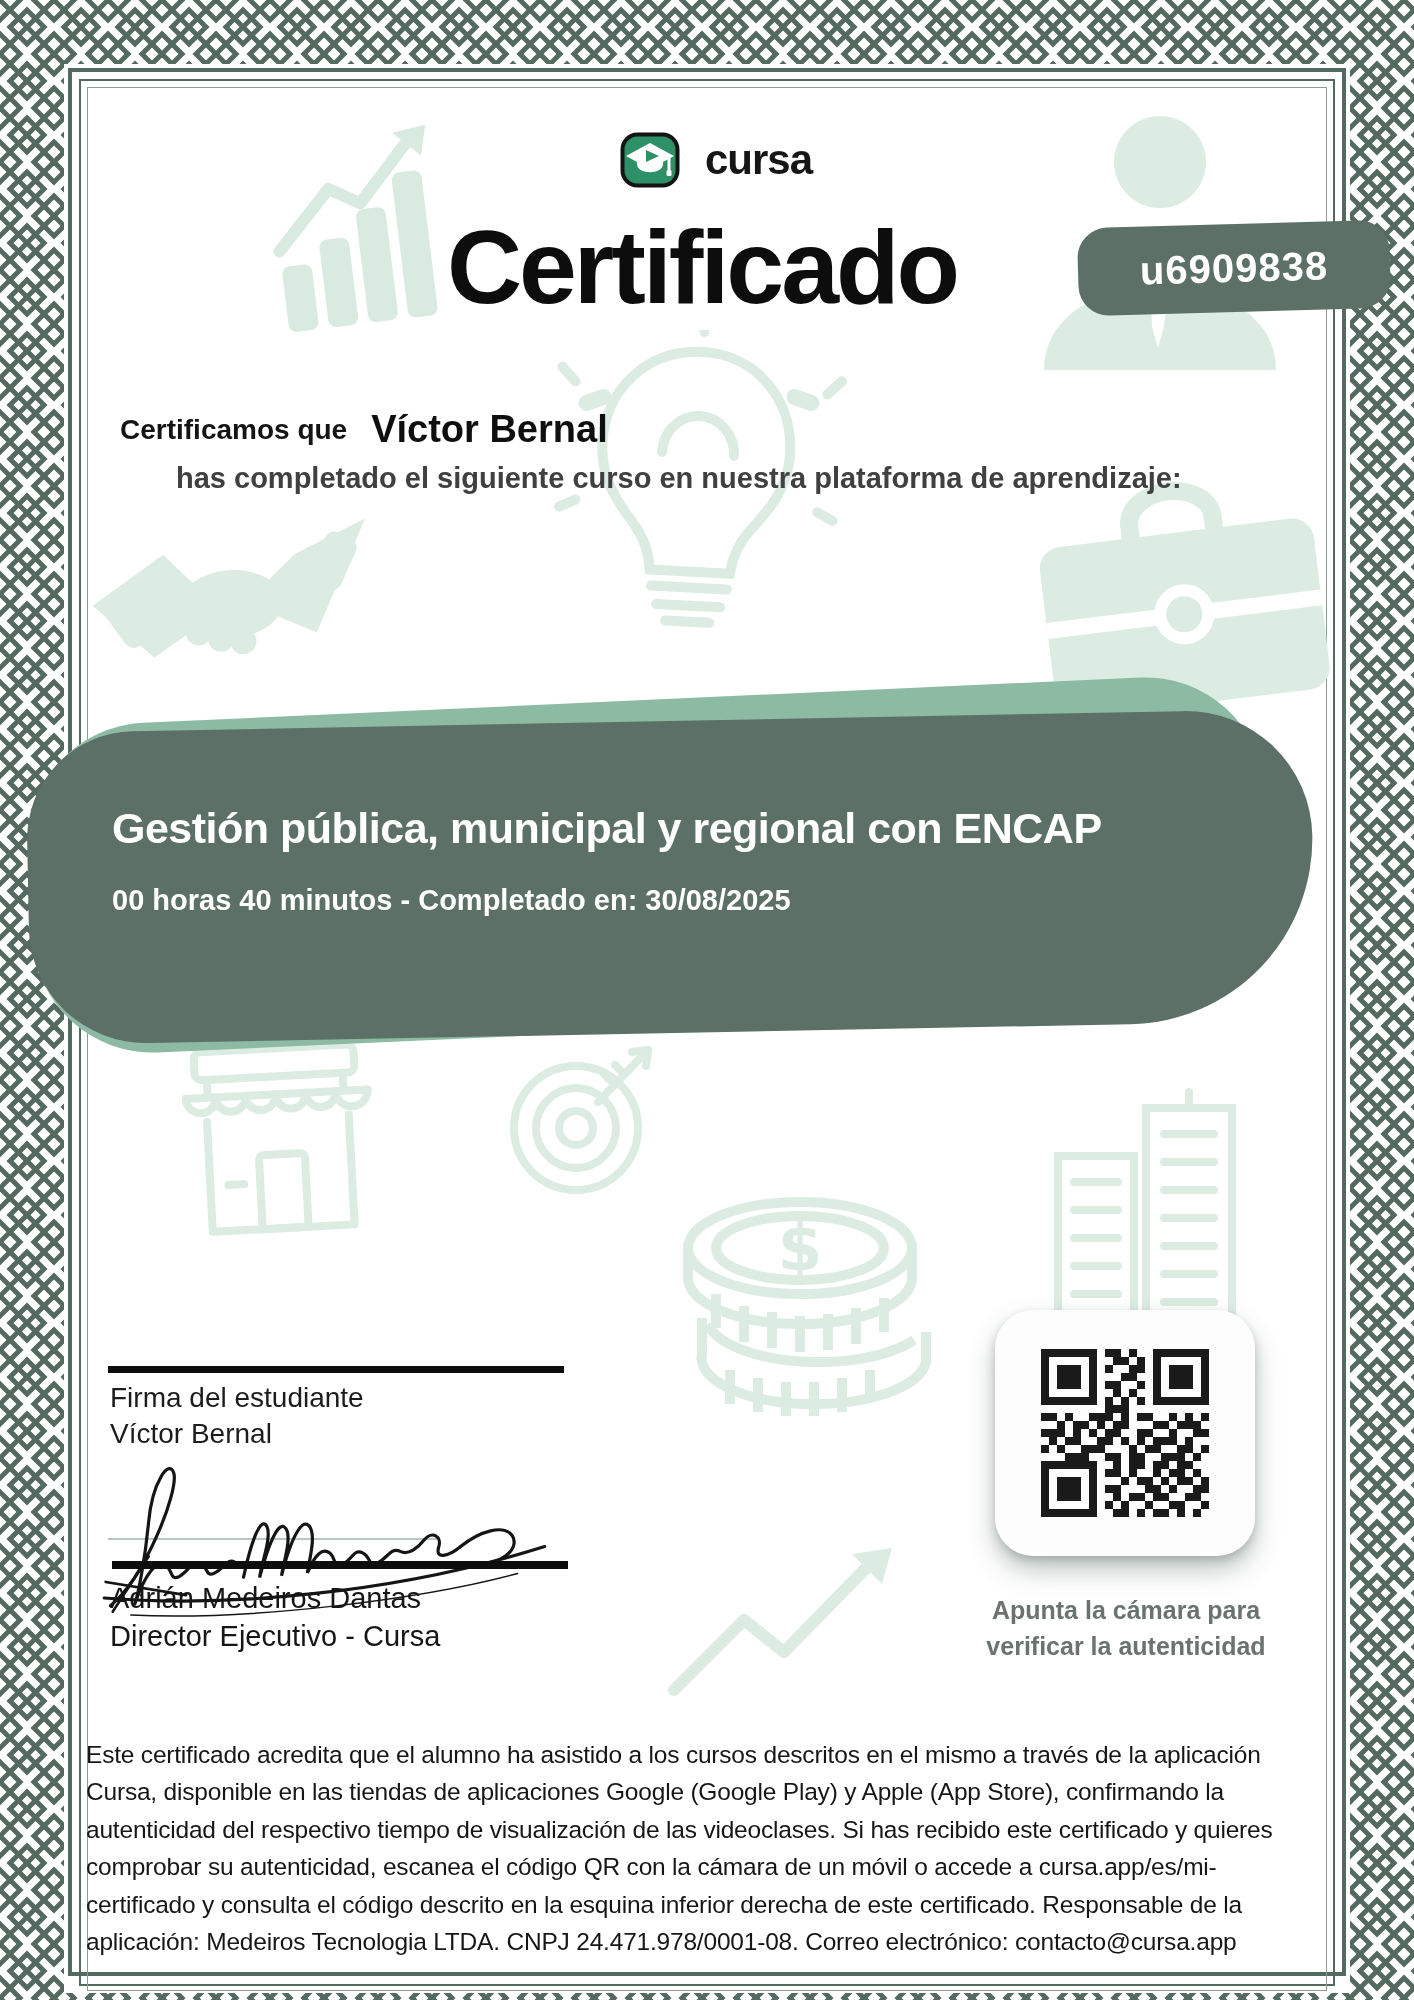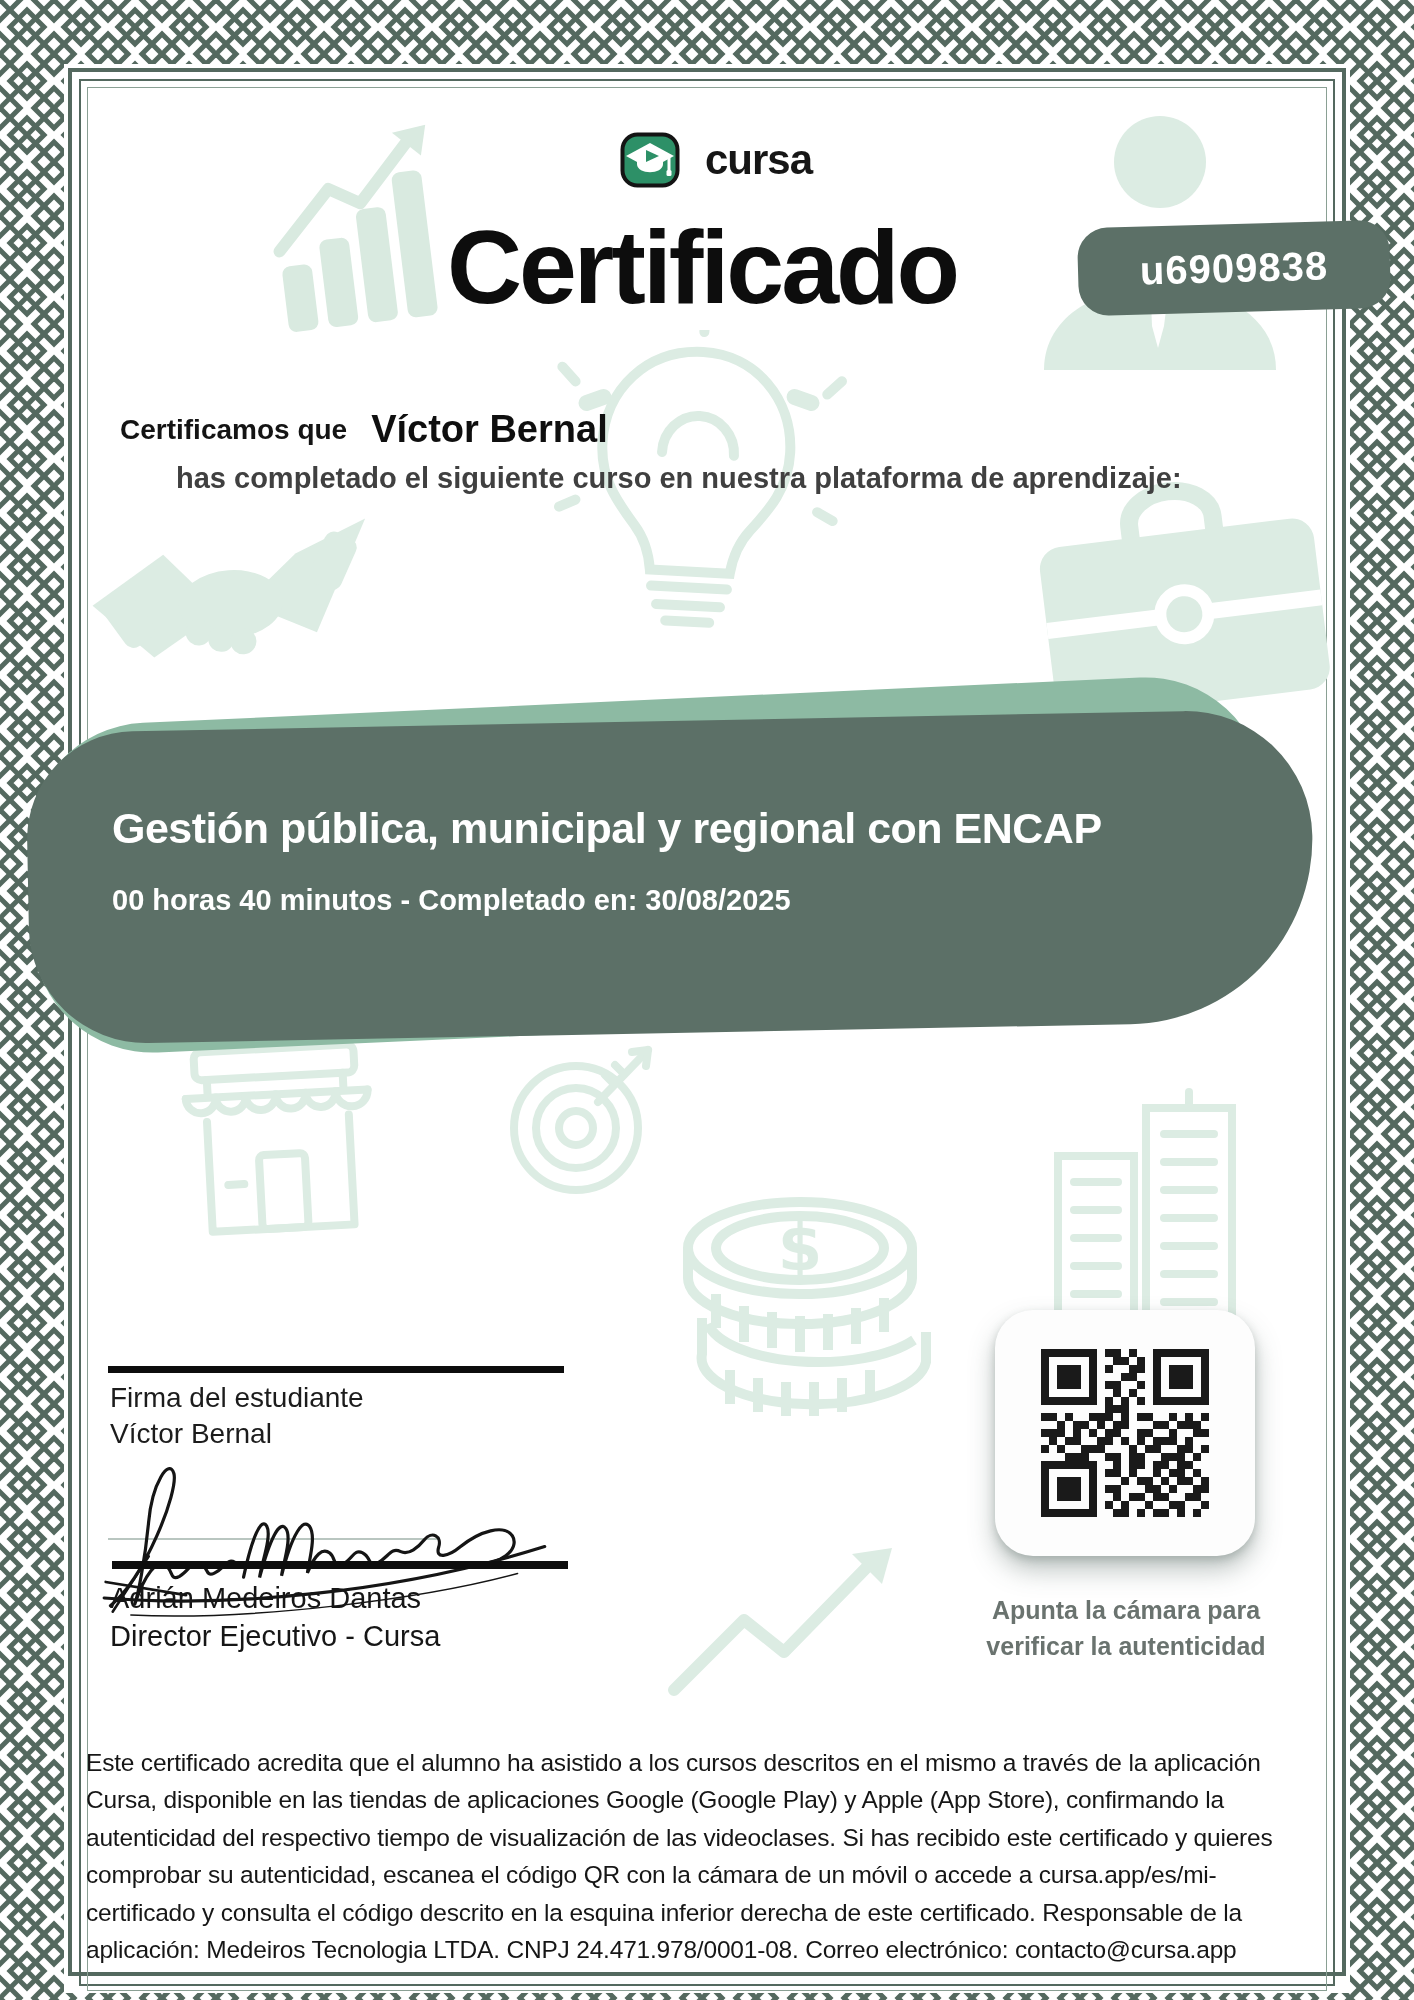--- a/index.html
+++ b/index.html
@@ -45,21 +45,21 @@
   .sig-name{left:110px;top:1582px;z-index:6;font-size:29px;color:#161616;}
   .sig-role{left:110px;top:1620px;z-index:6;font-size:29px;color:#161616;text-align:right;}
   
   .qr-card{left:995px;top:1310px;width:260px;height:246px;background:#fdfdfd;border-radius:38px;
            box-shadow:0 14px 26px rgba(70,90,82,.35), 0 4px 8px rgba(70,90,82,.25);z-index:6;
            display:flex;align-items:center;justify-content:center;}
   .qr-caption{left:968px;top:1592px;width:316px;z-index:6;text-align:center;
               font-size:25px;font-weight:700;color:#6a736f;line-height:1.45;}
   
   .footer-text{left:86px;top:1736px;width:1218px;z-index:6;font-size:24.5px;color:#161616;
-               line-height:1.53;letter-spacing:-0.2px;margin-top:8px;}
+               line-height:1.53;letter-spacing:-0.2px;}
 </style>
 </head>
 <body>
 
 <div class="page">
 
   <svg class="frame-svg" width="1414" height="2000">
     <defs>
       <pattern id="fret" width="54" height="54" patternUnits="userSpaceOnUse">
         <rect width="54" height="54" fill="#ffffff"></rect>

